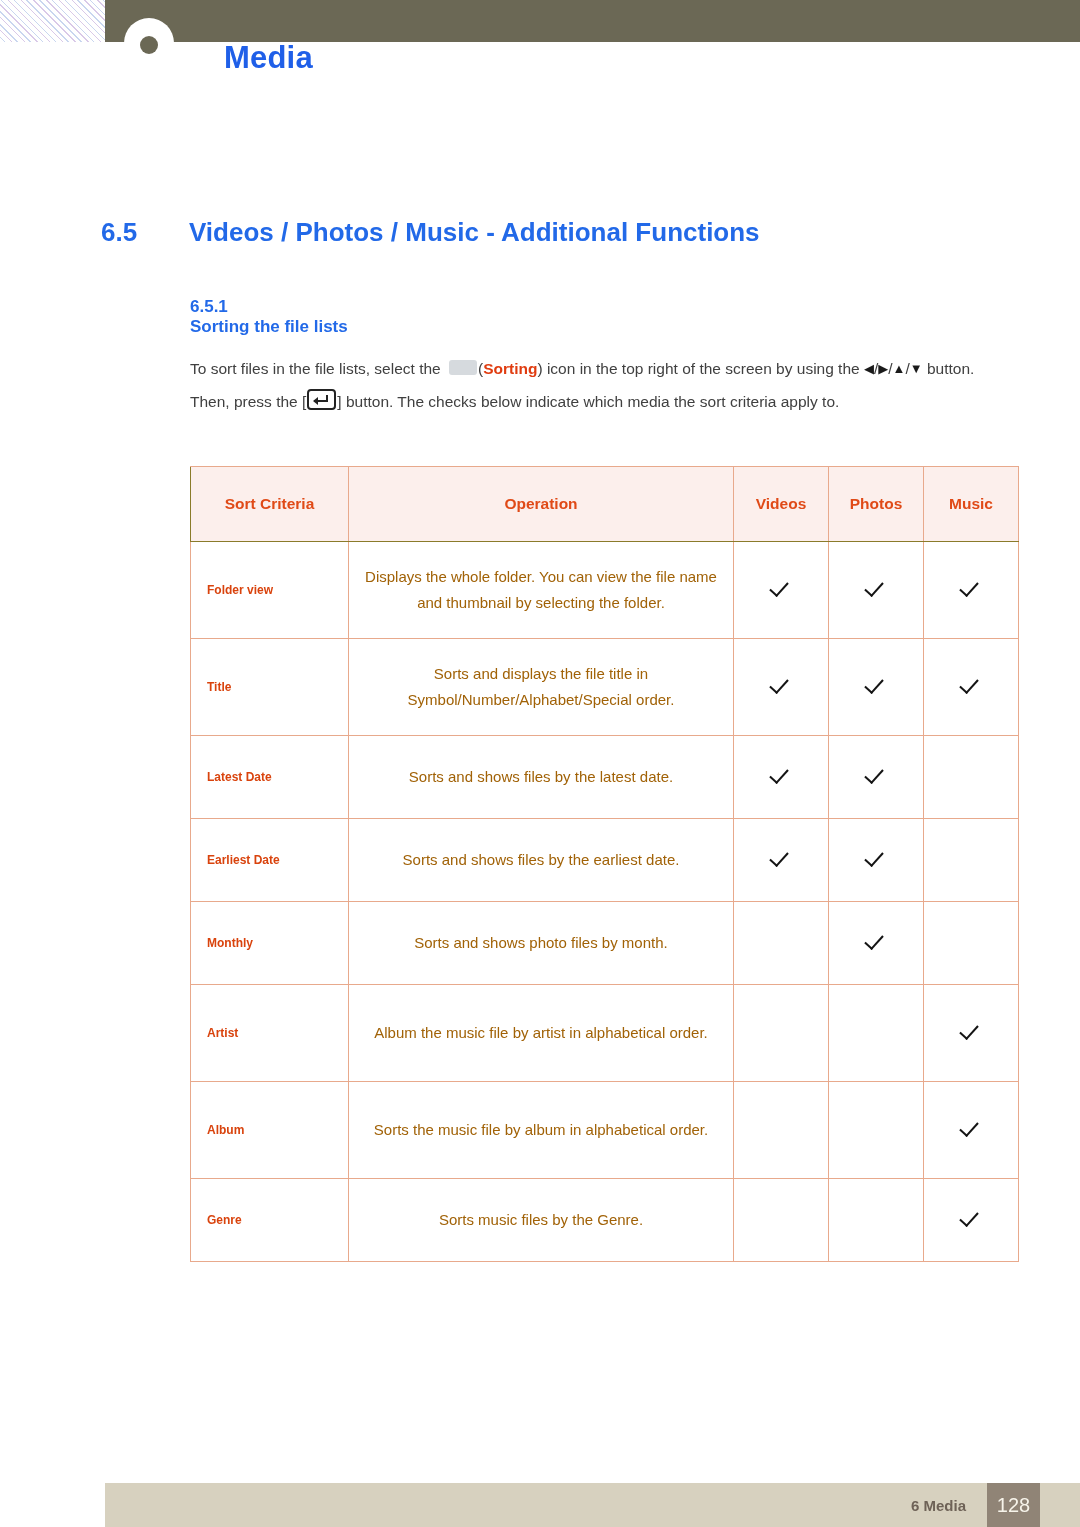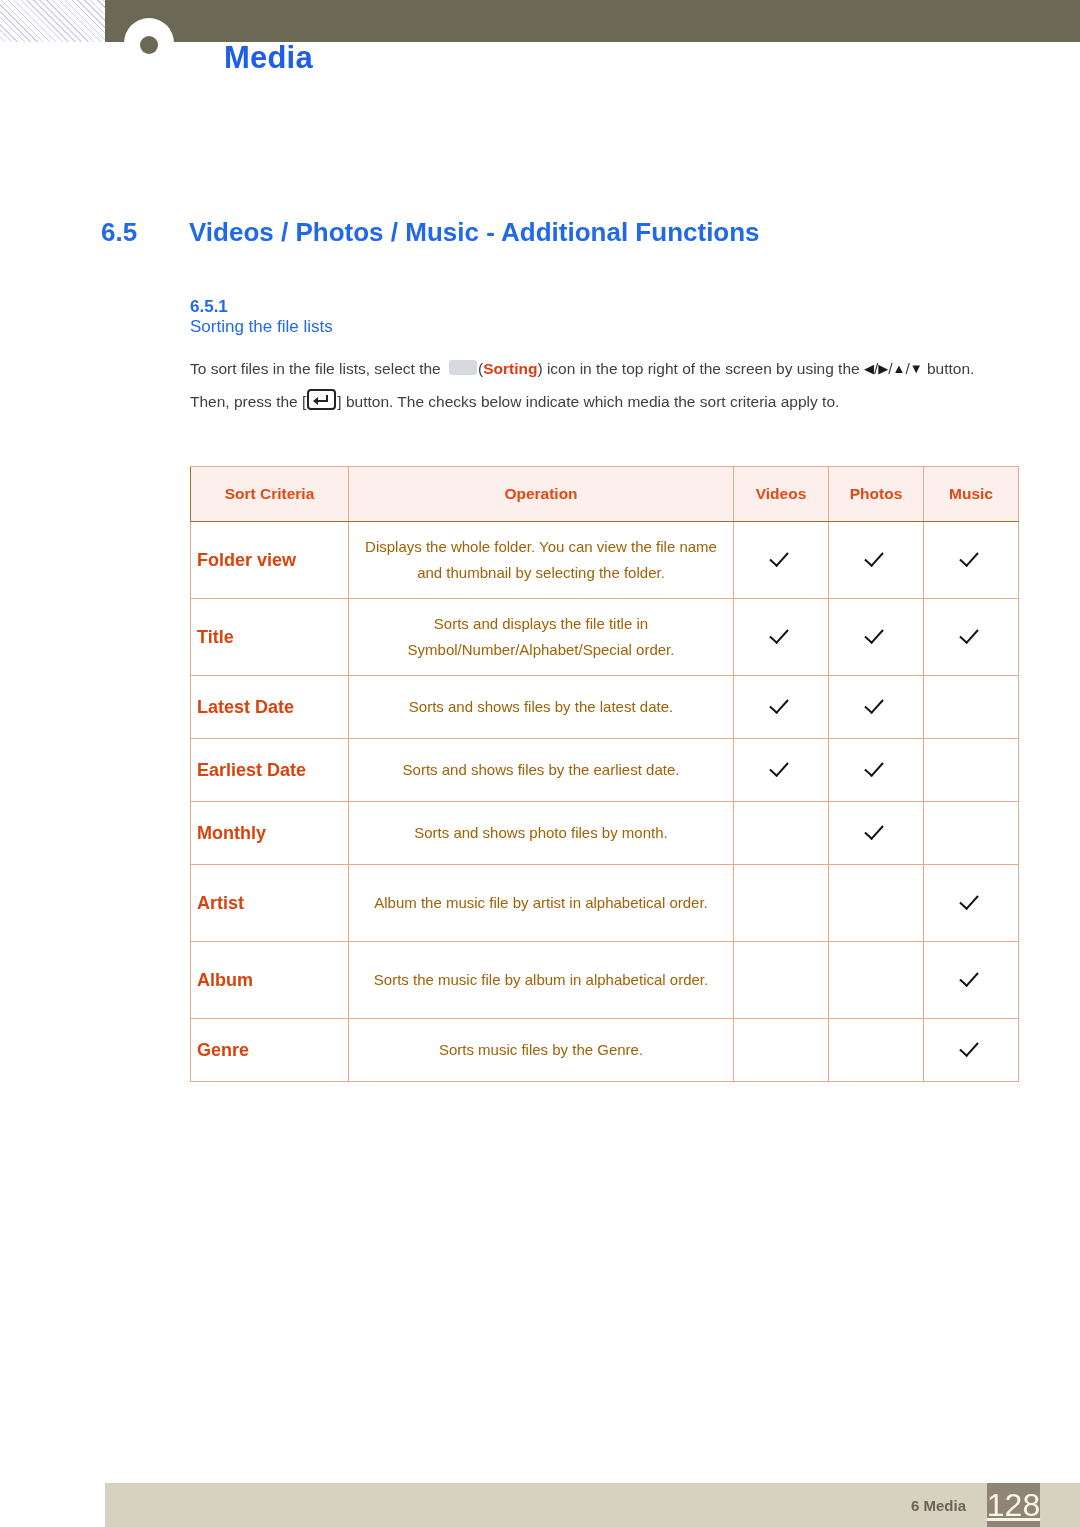--- a/index.html
+++ b/index.html
@@ -101,21 +101,21 @@
     flex-direction: column;
   }
   .h3-num {
     font-size: 17px;
     font-weight: bold;
     width: 71px;
     flex: none;
   }
   .h3-text {
     font-size: 17px;
-    font-weight: normal;
+    font-weight: bold;
     white-space: nowrap;
   }
 
   
   .body-para {
     position: absolute;
     left: 190px;
     top: 352px;
     width: 825px;
     font-size: 15.5px;
@@ -179,42 +179,42 @@
     left: 190px;
     top: 466px;
     width: 817px;
     border-collapse: collapse;
     table-layout: fixed;
     border: 1.5px solid #8a7b2a;
   }
   .sort-table th,
   .sort-table td {
     border: 1px solid #E8A98C;
-    padding: 6px;
+    padding: 16px;
     vertical-align: middle;
   }
   .sort-table thead th {
     background: #FCEFEC;
     color: #E04A17;
     font-size: 15.5px;
     font-weight: bold;
     text-align: center;
     height: 42px;
     border-bottom: 1.5px solid #8a7b2a;
   }
   .sort-table thead th.th-criteria {
     border-left: none;
   }
   .col-criteria  { width: 158px; }
   .col-operation { width: 385px; }
   .col-media     { width: 95px;  }
 
   .cell-criteria {
     color: #D9430D;
-    font-size: 18px;
+    font-size: 12px;
     font-weight: bold;
     padding: 0 0 0 17px;
   }
   .cell-operation {
     color: #a16207;
     font-size: 15px;
     line-height: 26px;
     padding: 10px 8px 10px 14px;
     text-align: center;
   }
@@ -264,25 +264,24 @@
     bottom: 0;
     width: 53px;
     height: 44px;
     background: #908476;
     display: flex;
     align-items: center;
     justify-content: center;
   }
   .footer-pagenum {
     color: #F7F4EA;
-    font-size: 32px;
+    font-size: 20px;
     font-weight: normal;
     line-height: 1;
     margin-top: -1px;
-    text-decoration: underline;
   }
 </style>
 </head>
 <body>
 
 <div class="header-band"></div>
 <div class="header-stripes"></div>
 <div class="chapter-badge">
   <span class="chapter-badge-inner"></span>
 </div>

